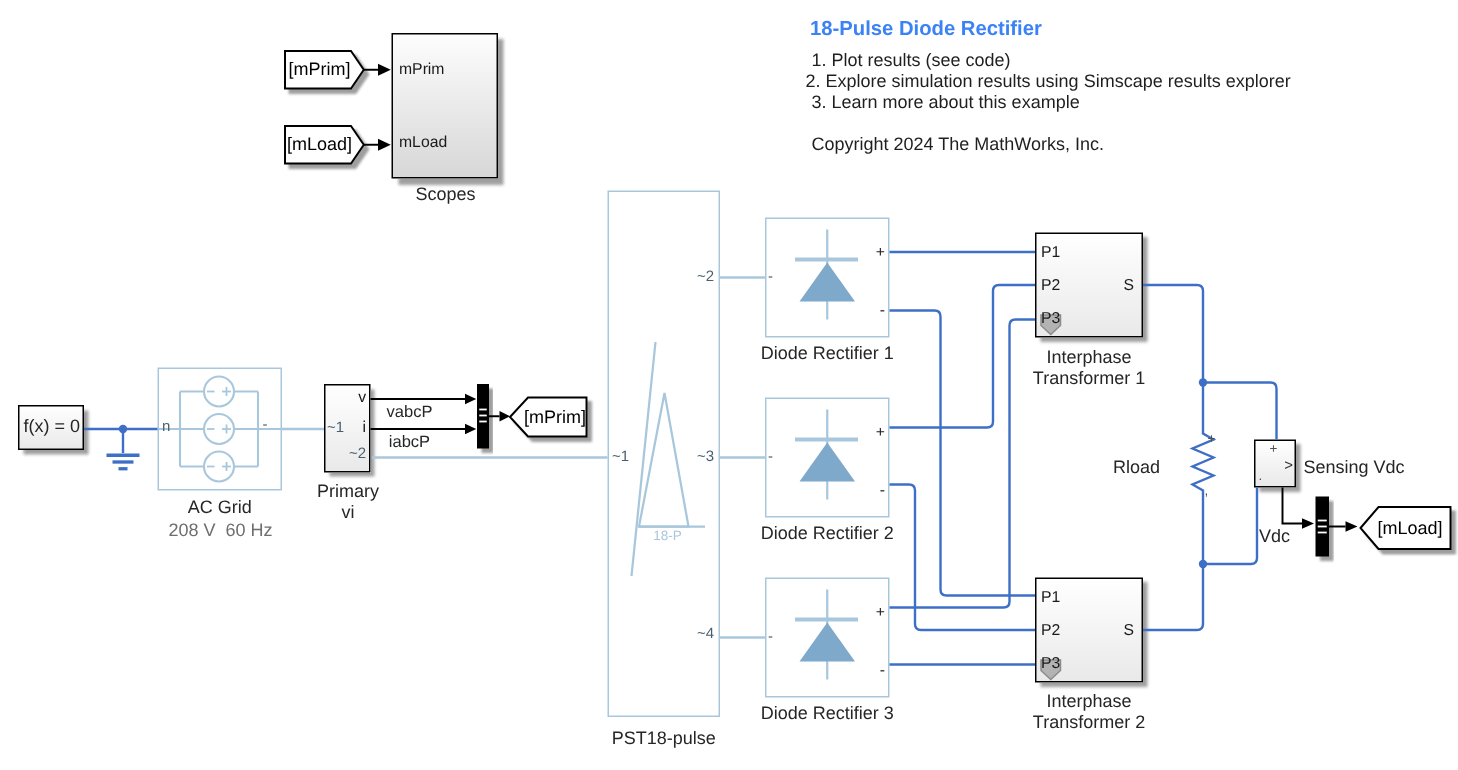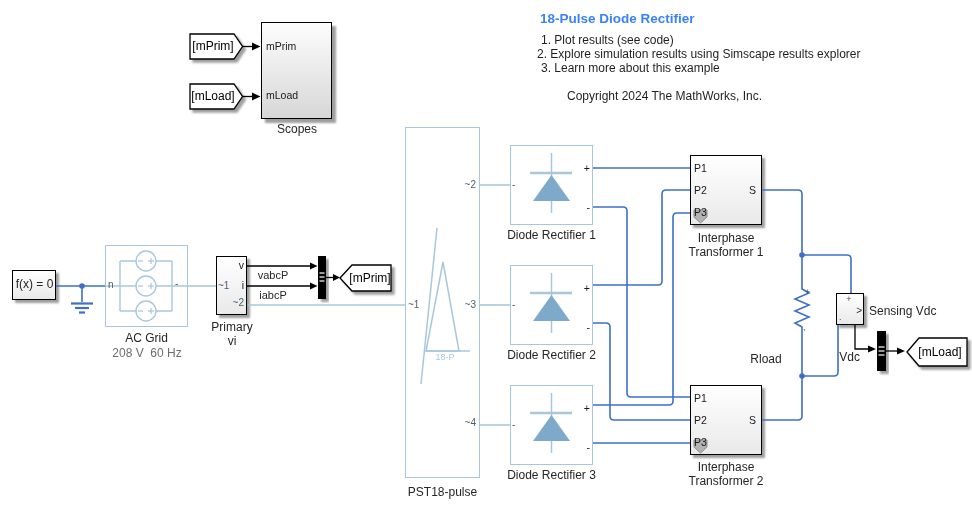--- a/index.html
+++ b/index.html
@@ -174,21 +174,21 @@
     <g fill="#b3b3b3" stroke="#8c8c8c" stroke-width="1">
       <polygon points="694,210 707,210 707,217 700.5,223 694,217"></polygon>
       <polygon points="694,440 707,440 707,447 700.5,453 694,447"></polygon>
     </g>
   </svg>
 
   <div class="t title" style="left:540px;top:11px;">18-Pulse Diode Rectifier</div>
   <div class="t ann" style="left:541px;top:33px;text-align:center;">1. Plot results (see code)</div>
   <div class="t ann" style="left:537px;top:47px;text-align:right;">2. Explore simulation results using Simscape results explorer</div>
   <div class="t ann" style="left:541px;top:61px;">3. Learn more about this example</div>
-  <div class="t ann" style="left:541px;top:89px;margin-left:26px;">Copyright 2024 The MathWorks, Inc.</div>
+  <div class="t ann" style="left:541px;top:89px;">Copyright 2024 The MathWorks, Inc.</div>
 
   <div class="t tagtxt" style="left:191px;top:39px;width:44px;">[mPrim]</div>
   <div class="t tagtxt" style="left:191px;top:89px;width:44px;">[mLoad]</div>
   <div class="t port" style="left:266px;top:40px;">mPrim</div>
   <div class="t port" style="left:266px;top:89px;">mLoad</div>
   <div class="t lbl" style="left:257px;top:122px;width:80px;text-align:center;">Scopes</div>
 
   <div class="t lbl" style="left:13px;top:277px;width:43px;">f(x) = 0</div>
 
   <div class="t pblue" style="left:108px;top:279px;">n</div>
@@ -235,21 +235,21 @@
   <div class="t lbl" style="left:676px;top:231px;width:100px;">Interphase</div>
   <div class="t lbl" style="left:676px;top:245px;width:100px;">Transformer 1</div>
 
   <div class="t port" style="left:694px;top:392px;">P1</div>
   <div class="t port" style="left:694px;top:414px;">P2</div>
   <div class="t port" style="left:694px;top:436px;">P3</div>
   <div class="t port" style="left:738px;top:414px;width:18px;text-align:right;">S</div>
   <div class="t lbl" style="left:676px;top:460px;width:100px;">Interphase</div>
   <div class="t lbl" style="left:676px;top:474px;width:100px;">Transformer 2</div>
 
-  <div class="t lbl" style="left:742px;top:304px;width:48px;text-align:center;margin-top:48px;">Rload</div>
+  <div class="t lbl" style="left:742px;top:304px;width:48px;text-align:left;">Rload</div>
   <div class="t tiny" style="left:805px;top:287px;">+</div>
   <div class="t tiny" style="left:803px;top:322px;">,</div>
 
   <div class="t tiny" style="left:843px;top:294px;width:12px;text-align:center;">+</div>
   <div class="t" style="left:852px;top:305px;width:10px;font-size:10px;color:#333;text-align:right;">&gt;</div>
   <div class="t tiny" style="left:839px;top:312px;">.</div>
   <div class="t lbl" style="left:869px;top:304px;width:90px;text-align:left;">Sensing Vdc</div>
   <div class="t lbl" style="left:832px;top:350px;width:28px;text-align:right;">Vdc</div>
 
   <div class="t tagtxt" style="left:916px;top:345px;width:48px;">[mLoad]</div>

